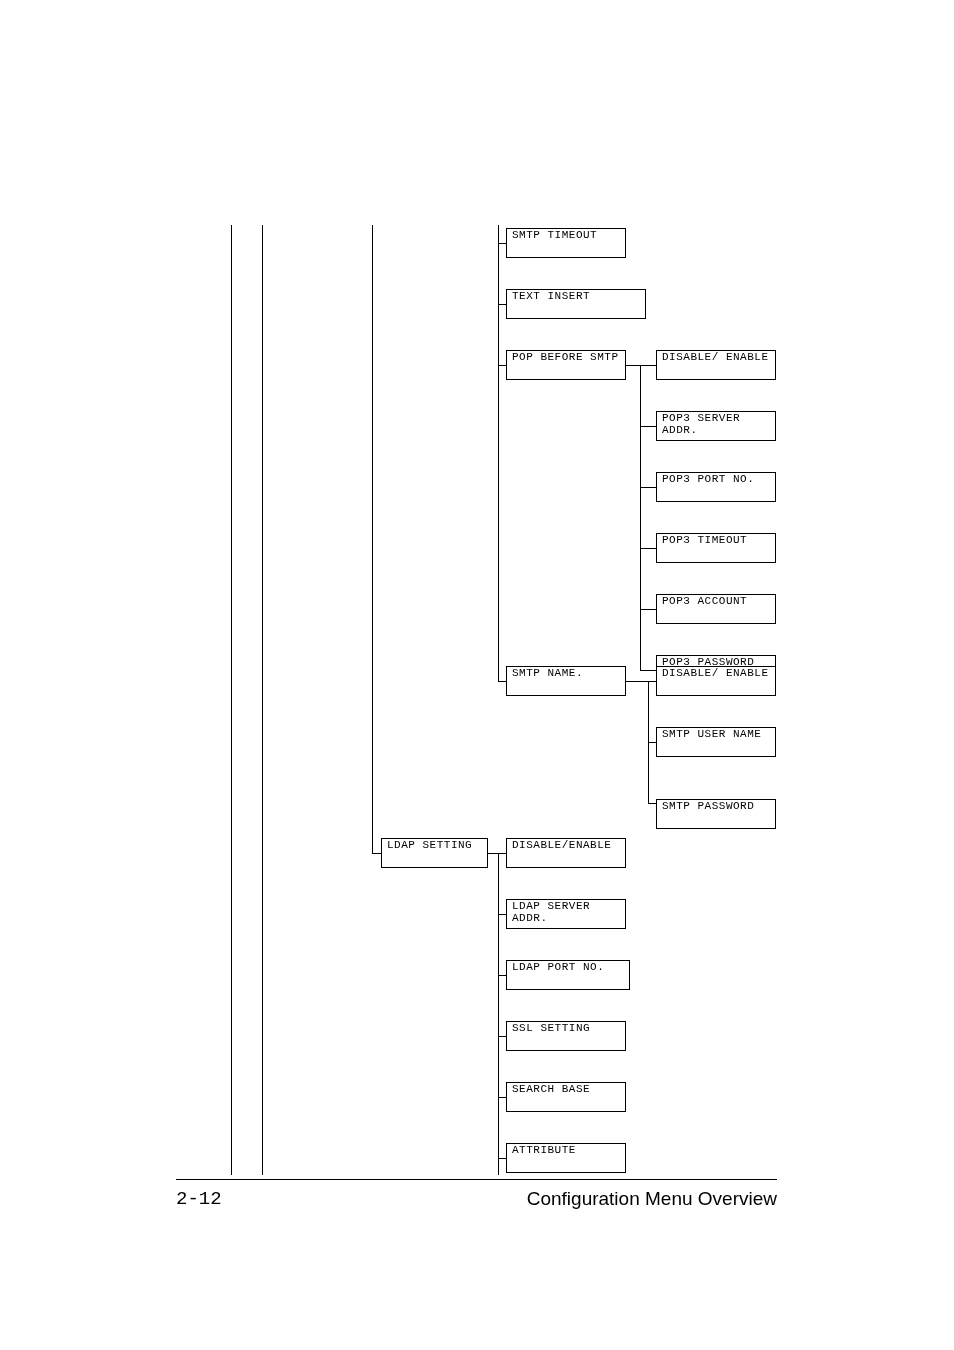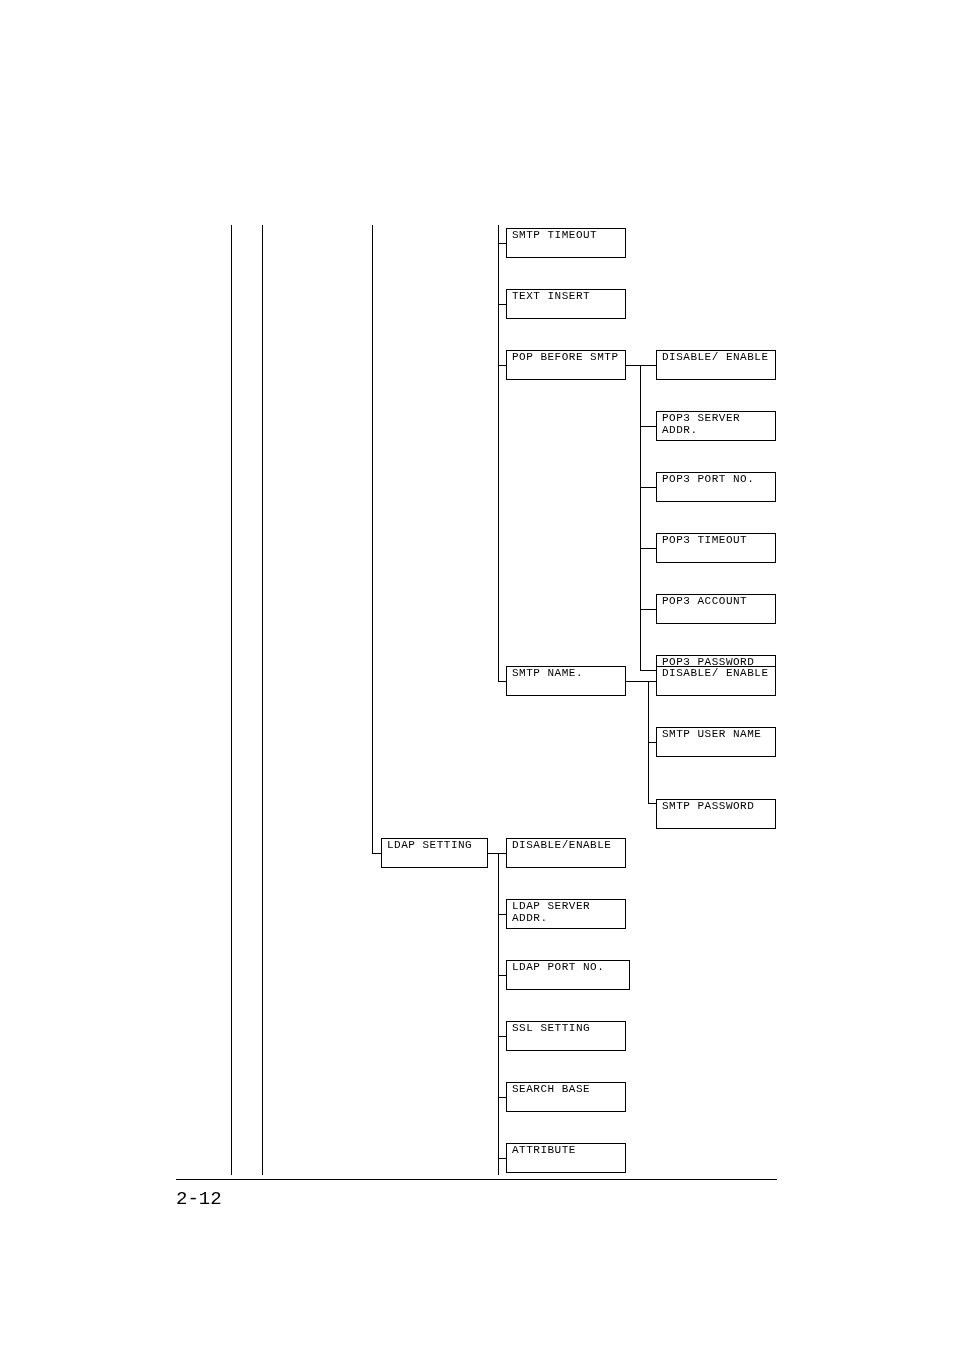--- a/index.html
+++ b/index.html
@@ -66,21 +66,21 @@
     shape-rendering: crispEdges;
   }
 </style>
 </head>
 <body>
 <div class="page">
 
 <div class="node mono" style="left:506px; top:228px; width:120px;">
       <span>SMTP TIMEOUT</span>
     </div>
-<div class="node mono" style="left:506px; top:289px; width:120px;">
+<div class="node mono" style="left:506px; top:289px; width:140px;">
       <span>TEXT INSERT</span>
     </div>
 <div class="node mono" style="left:506px; top:350px; width:120px;">
       <span>POP BEFORE SMTP</span>
     </div>
 <div class="node mono" style="left:506px; top:666px; width:120px;">
       <span>SMTP NAME.</span>
     </div>
 
 <div class="node mono" style="left:656px; top:350px; width:120px;">
@@ -174,14 +174,15 @@
   <line x1="498" y1="853" x2="506" y2="853"></line>
   <line x1="498" y1="914" x2="506" y2="914"></line>
   <line x1="498" y1="975" x2="506" y2="975"></line>
   <line x1="498" y1="1036" x2="506" y2="1036"></line>
   <line x1="498" y1="1097" x2="506" y2="1097"></line>
   <line x1="498" y1="1158" x2="506" y2="1158"></line>
 </svg>
 
 <div class="footer-rule"></div>
 <div class="footer-left">2-12</div>
+<div class="footer-right">Configuration Menu Overview</div>
 
 </div>
 
 </body></html>

